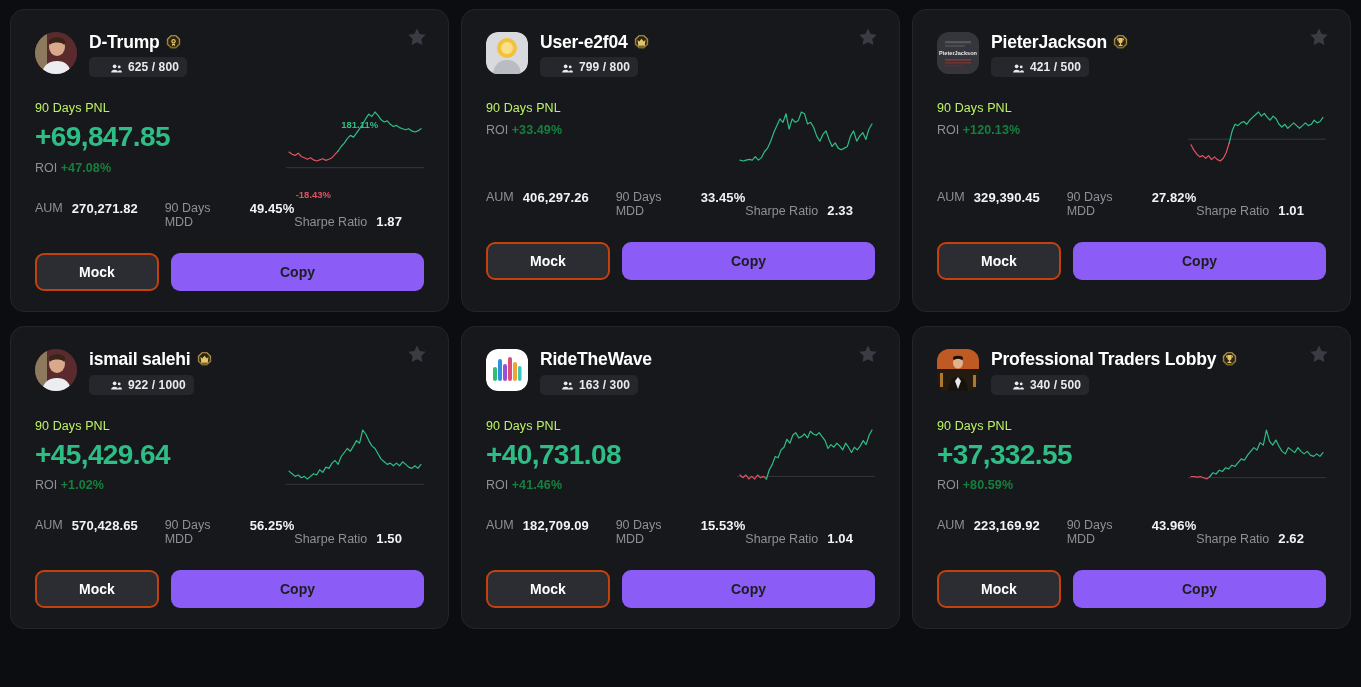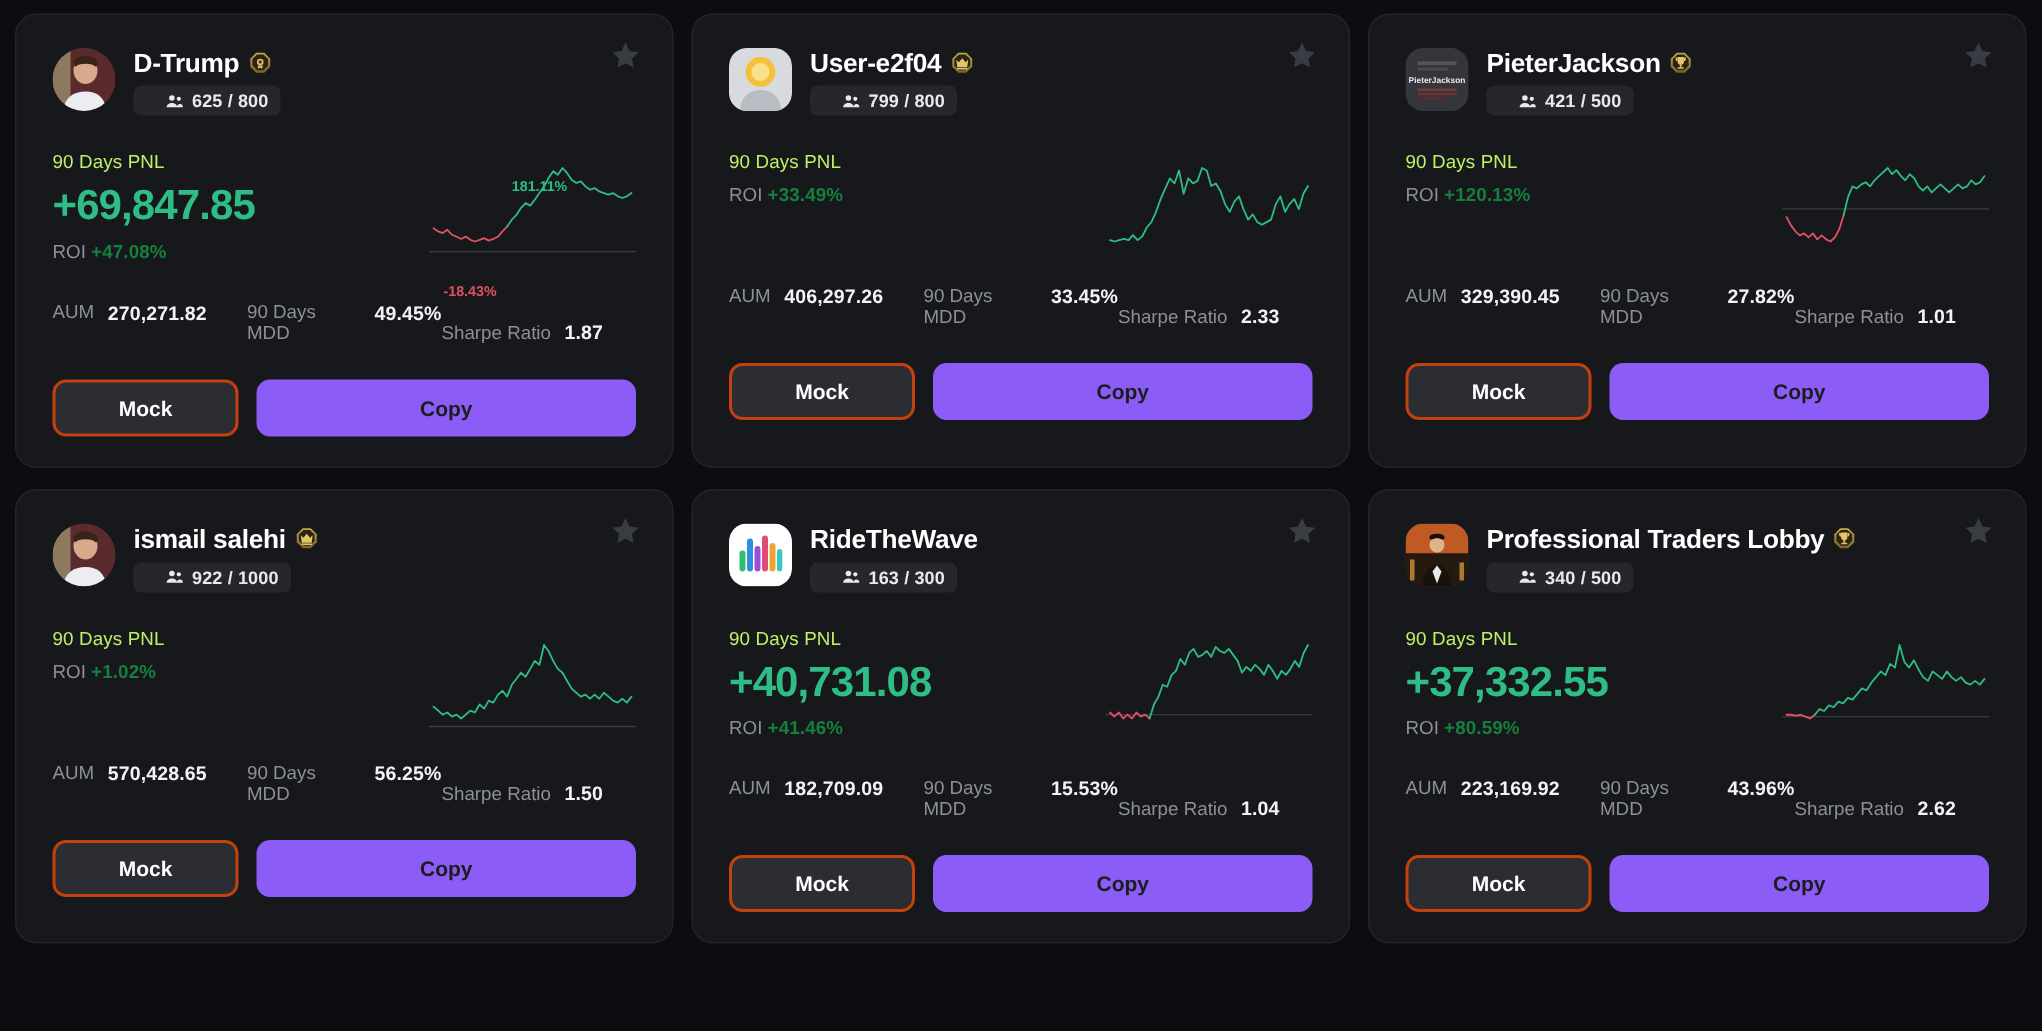--- a/index.html
+++ b/index.html
@@ -465,20 +465,21 @@
         </div>
         <span class="fav-star">
           <svg viewBox="0 0 24 24" aria-hidden="true">
             <path fill="#3a3c44" d="M12 2.6l2.9 6.1 6.6.9-4.8 4.6 1.2 6.6L12 17.7 6.1 20.8l1.2-6.6L2.5 9.6l6.6-.9z"></path>
           </svg>
         </span>
       </div>
       <div class="pnl-area">
         <div class="pnl-left">
           <span class="pnl-label">90 Days PNL</span>
+          <span class="pnl-value">+45,429.64</span>
           <span class="roi-row"><span class="roi-label">ROI</span> <span class="roi-value">+1.02%</span></span>
         </div>
         <div class="spark-wrap">
           <svg viewBox="0 0 138 55" preserveAspectRatio="none">
             <line x1="0" y1="57.3" x2="138" y2="57.3" stroke="#3a3b41" stroke-width="0.9"></line>
             <polyline fill="none" stroke="#2ebd85" stroke-width="1.2" stroke-linejoin="round" stroke-linecap="round" points="3.0,44.1 6.1,46.7 9.1,49.4 12.2,48.0 15.3,50.7 18.3,49.4 21.4,52.0 24.5,49.4 27.6,46.7 30.6,48.0 33.7,42.7 36.8,45.4 39.8,40.1 42.9,41.4 46.0,36.1 49.0,33.5 52.1,37.4 55.2,29.5 58.3,25.5 61.3,21.5 64.4,24.2 67.5,18.9 70.5,13.6 73.6,16.2 76.7,3.0 79.7,7.0 82.8,13.6 85.9,18.9 89.0,21.5 92.0,26.8 95.1,32.1 98.2,34.8 101.2,37.4 104.3,36.1 107.4,38.8 110.4,36.1 113.5,38.8 116.6,34.8 119.7,37.4 122.7,40.1 125.8,41.4 128.9,38.8 131.9,41.4 135.0,37.4"></polyline>
           </svg>
         </div>
       </div>
       <div class="stats">

